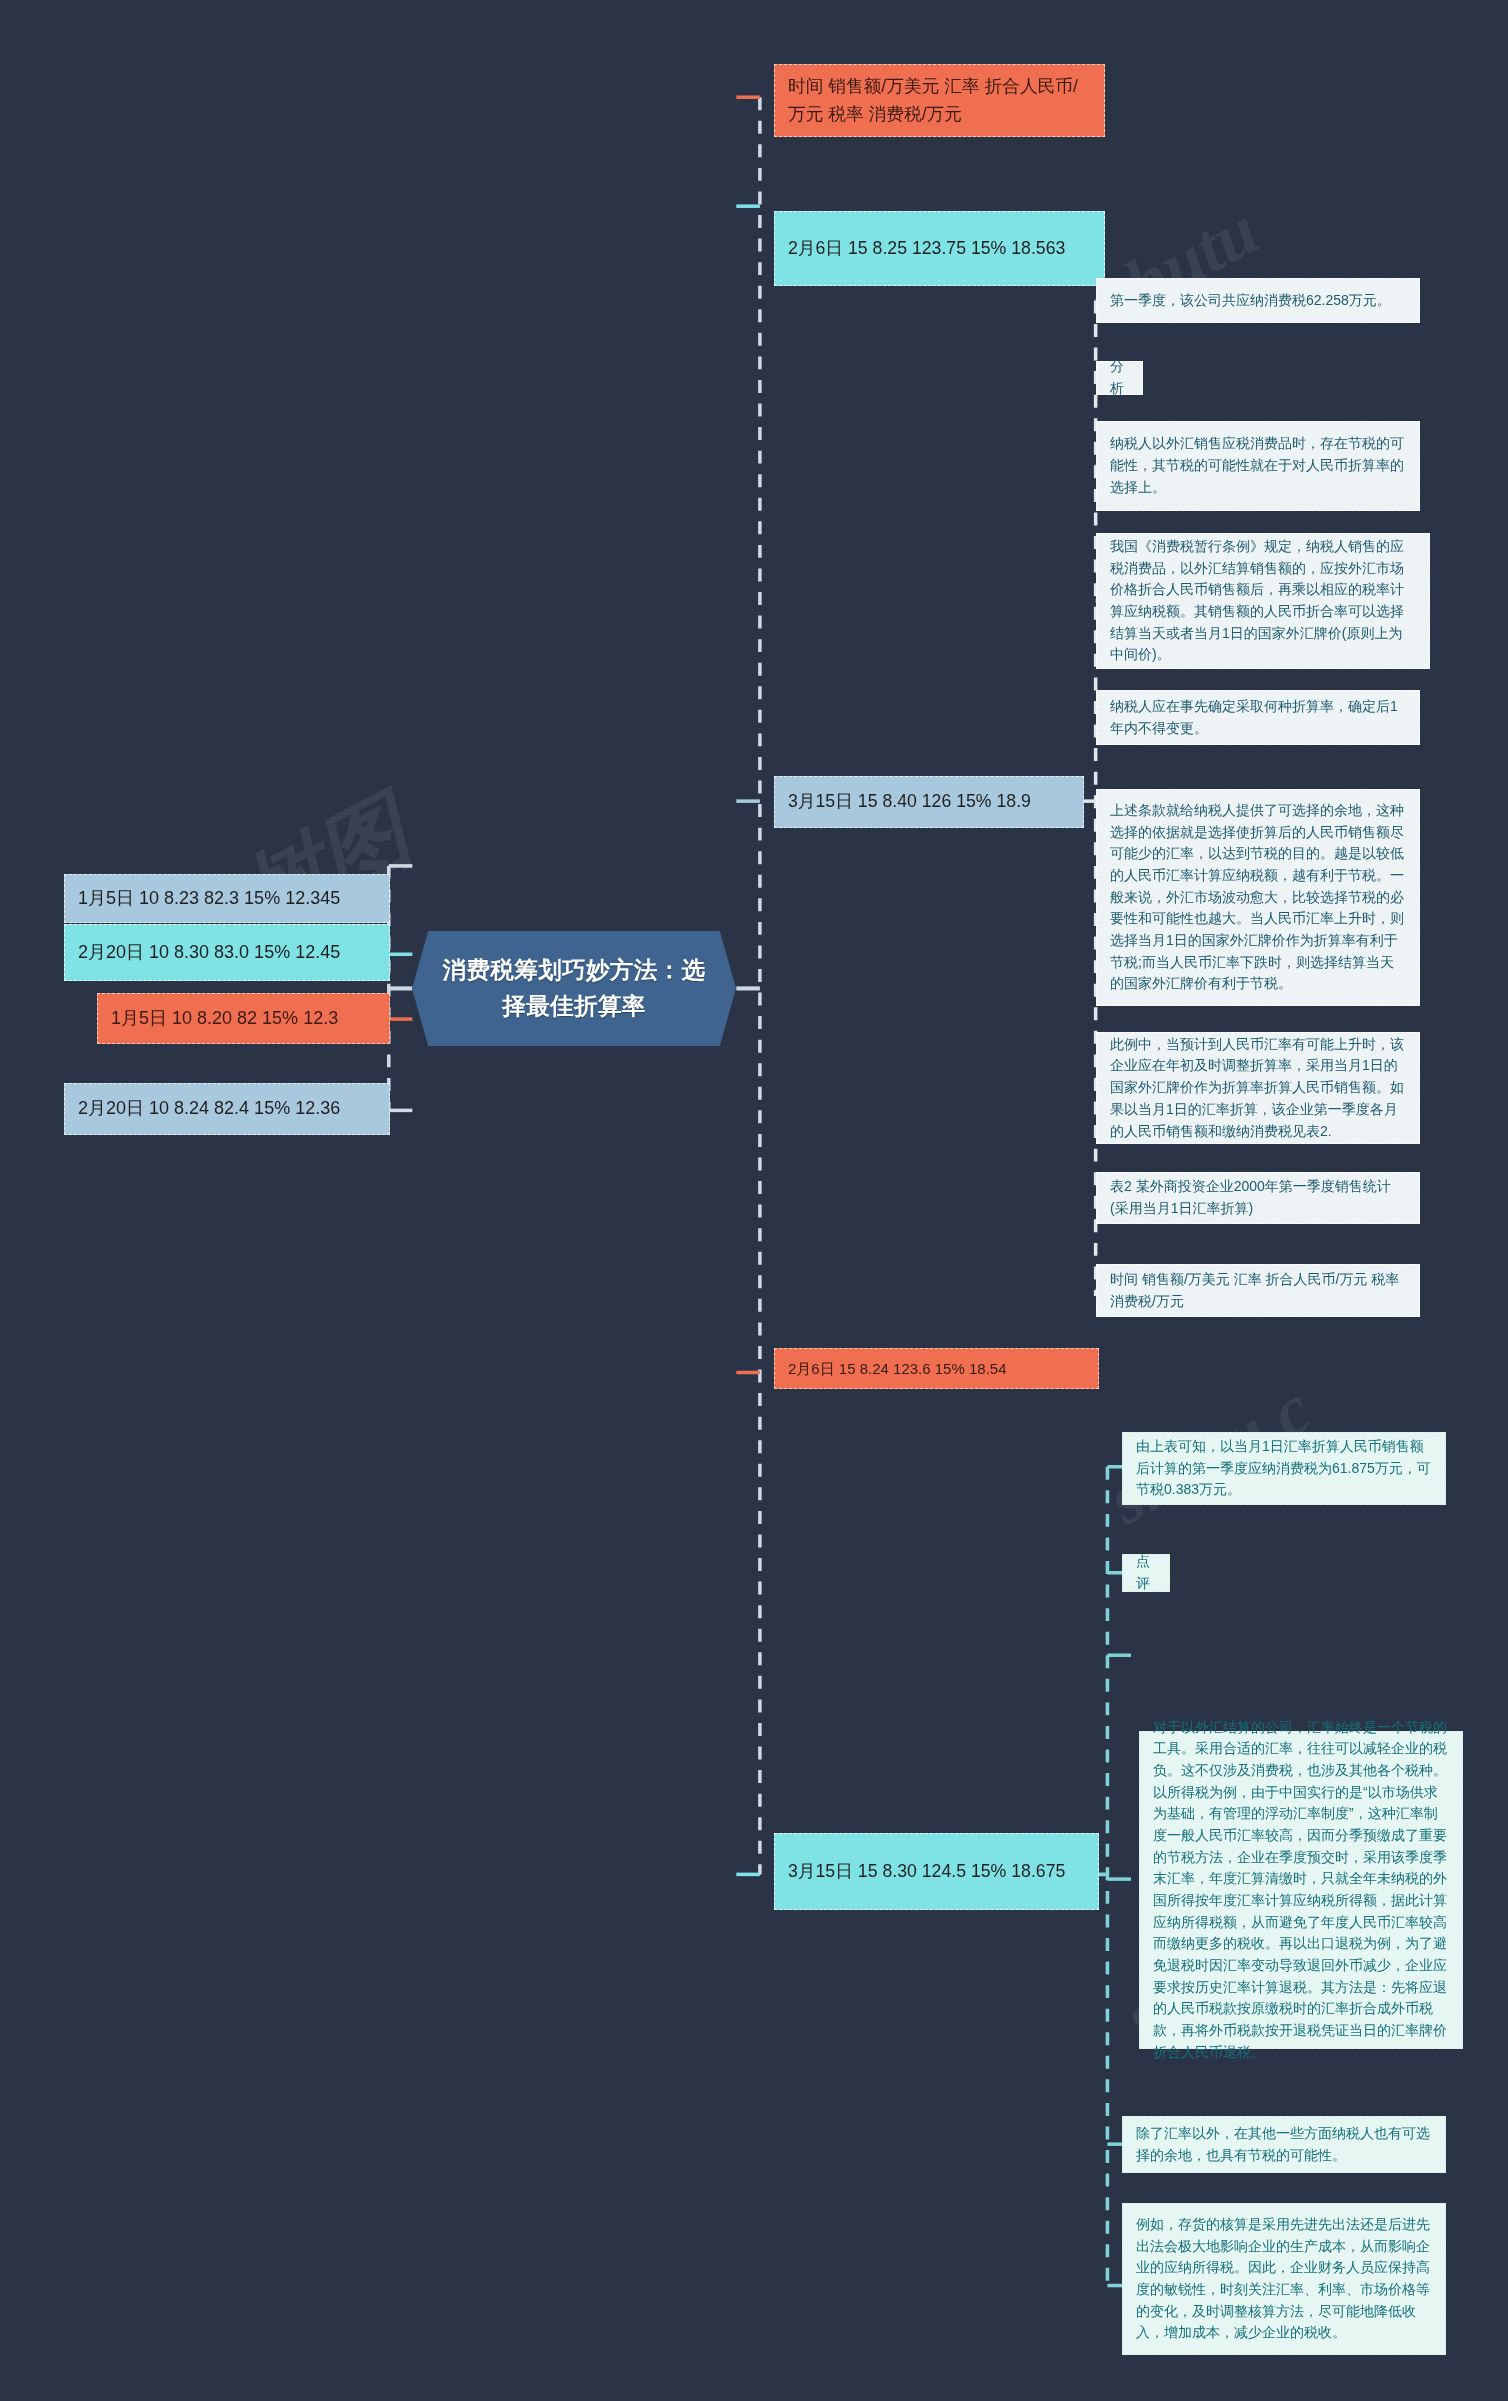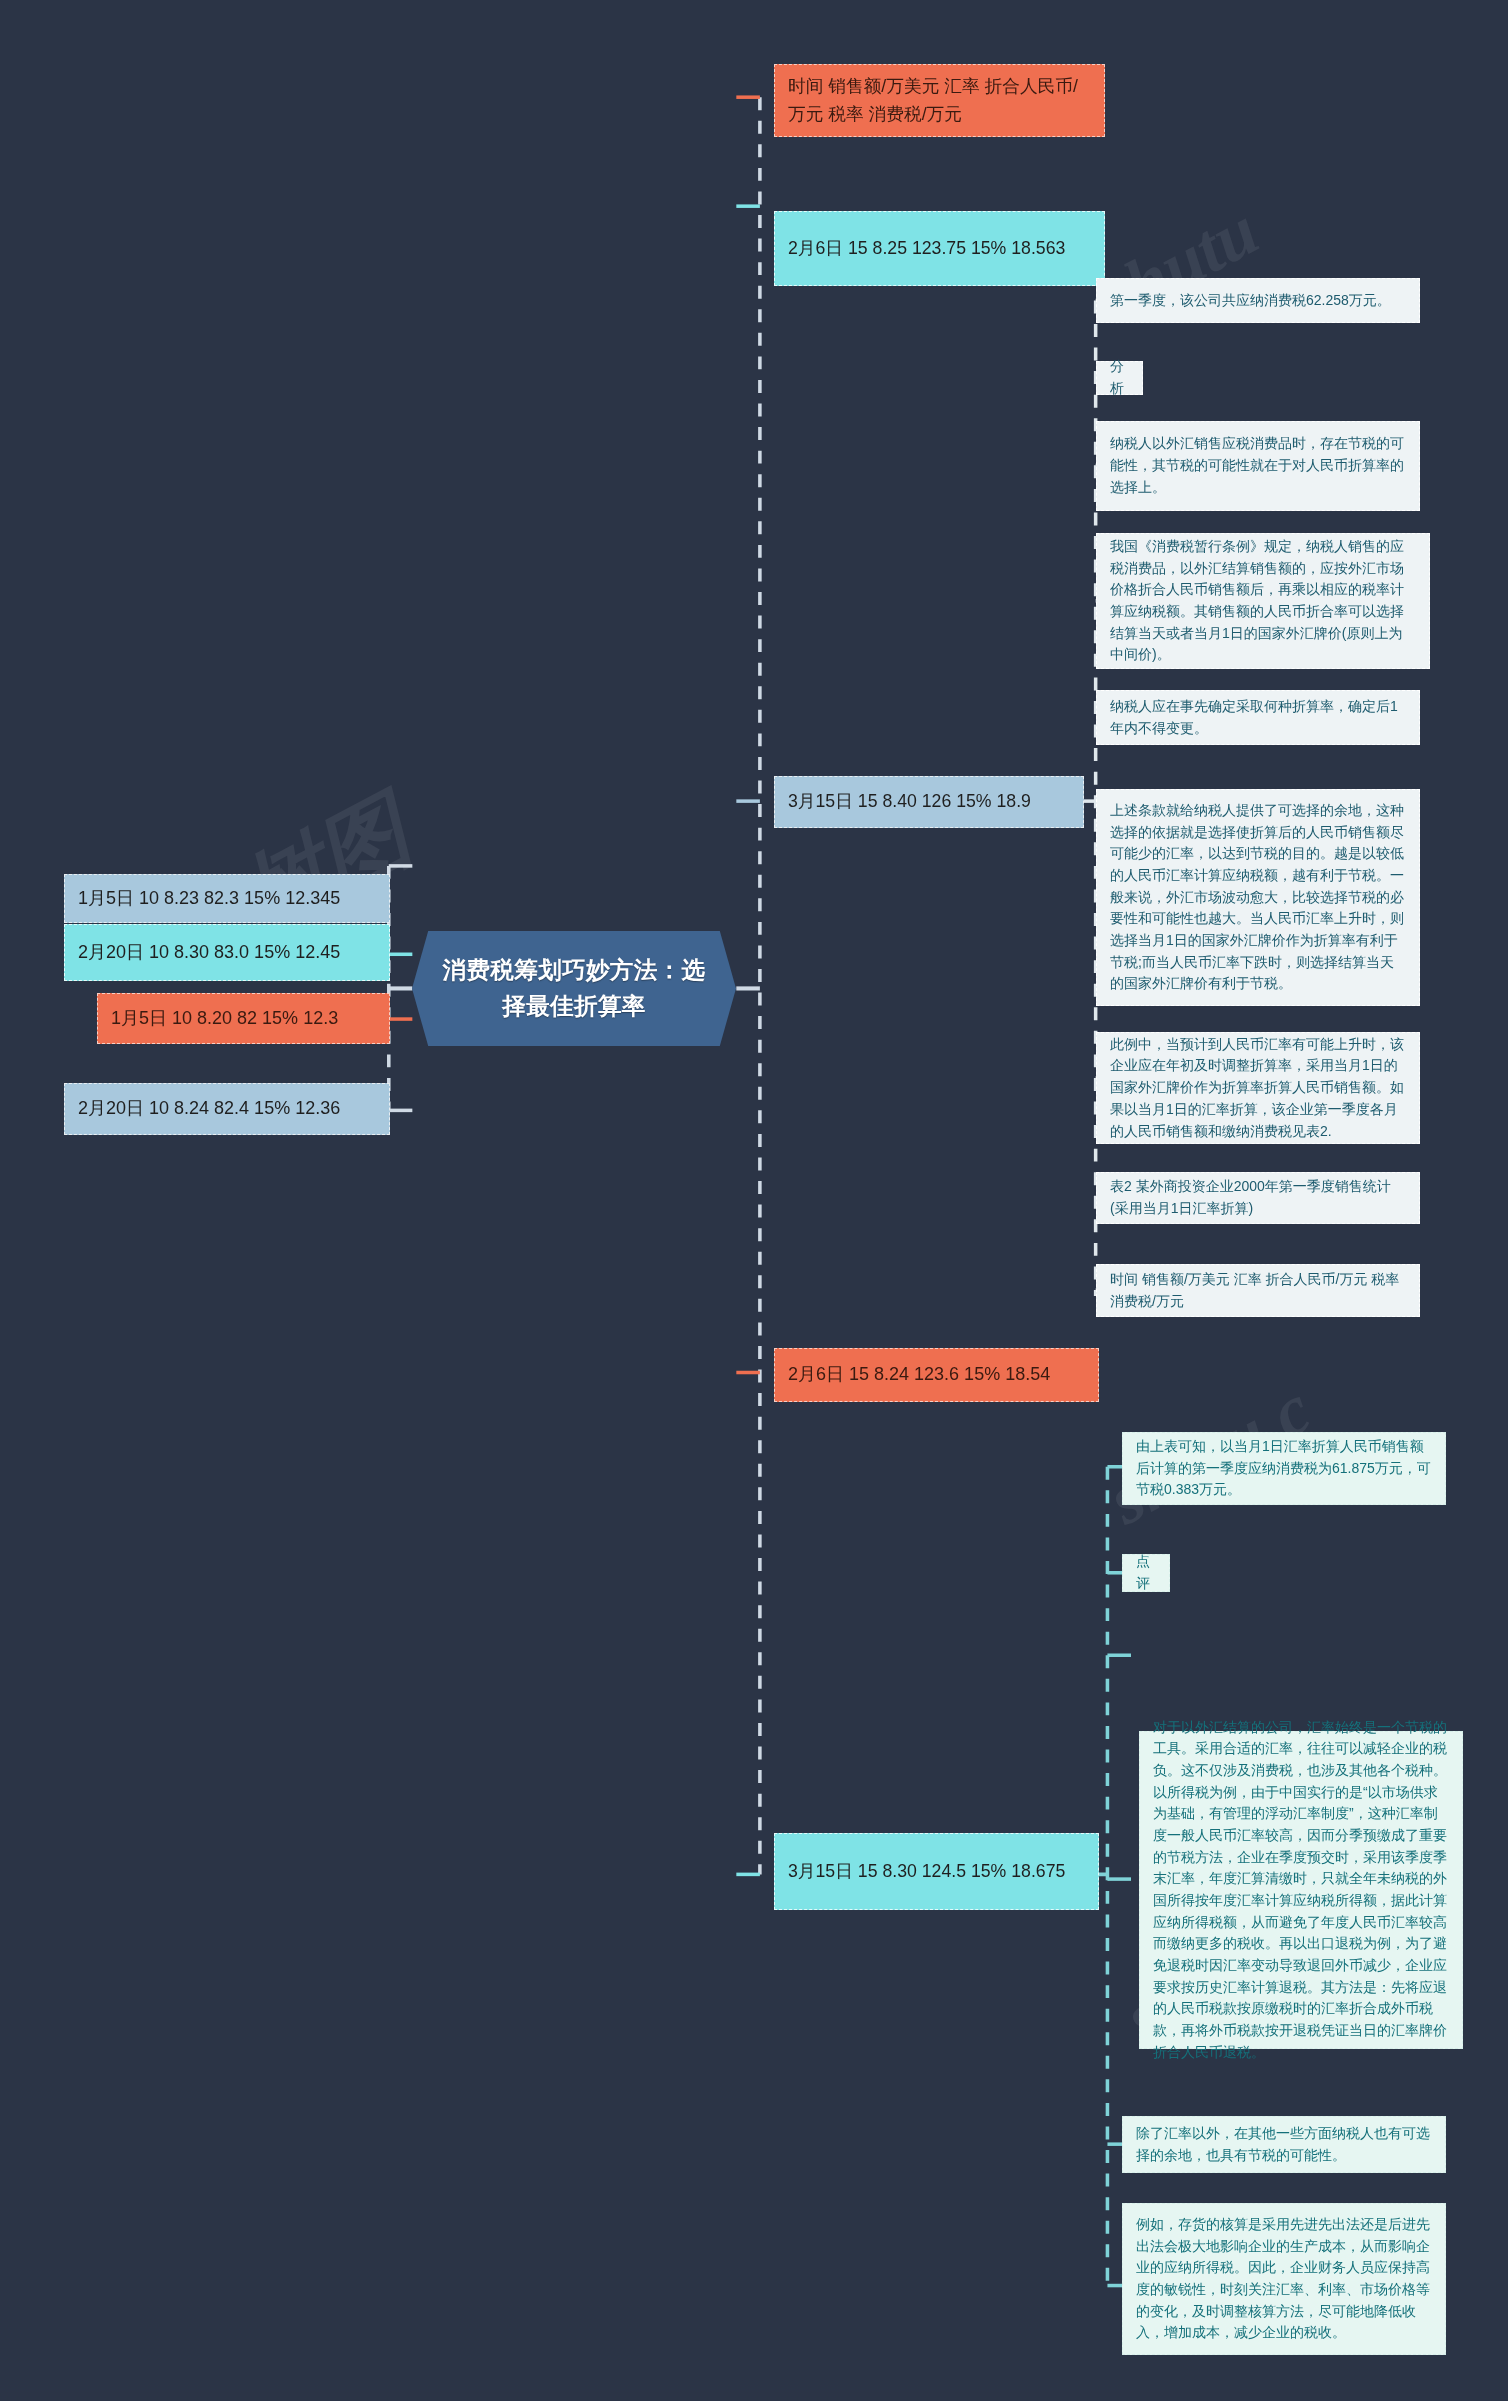--- a/index.html
+++ b/index.html
@@ -141,21 +141,21 @@
   </div>
 
   <div class="node c-cyan" style="left:774px;top:167px;width:331px;height:75px;font-size:17.7px;margin-top:44px;">
     <span>2月6日 15 8.25 123.75 15% 18.563</span>
   </div>
 
   <div class="node c-lightblue" style="left:774px;top:776px;width:310px;height:52px;font-size:17.7px;">
     <span>3月15日 15 8.40 126 15% 18.9</span>
   </div>
 
-  <div class="node c-orange" style="left:774px;top:1348px;width:325px;height:54px;font-size:18px;">
+  <div class="node c-orange" style="left:774px;top:1348px;width:325px;height:41px;font-size:15px;">
     <span>2月6日 15 8.24 123.6 15% 18.54</span>
   </div>
 
   <div class="node c-cyan" style="left:774px;top:1833px;width:325px;height:77px;font-size:17.7px;">
     <span>3月15日 15 8.30 124.5 15% 18.675</span>
   </div>
 
   <div class="node c-white" style="left:1096px;top:278px;width:324px;height:45px;font-size:14px;border-width:1.2px;">
     <span>第一季度，该公司共应纳消费税62.258万元。</span>
   </div>

